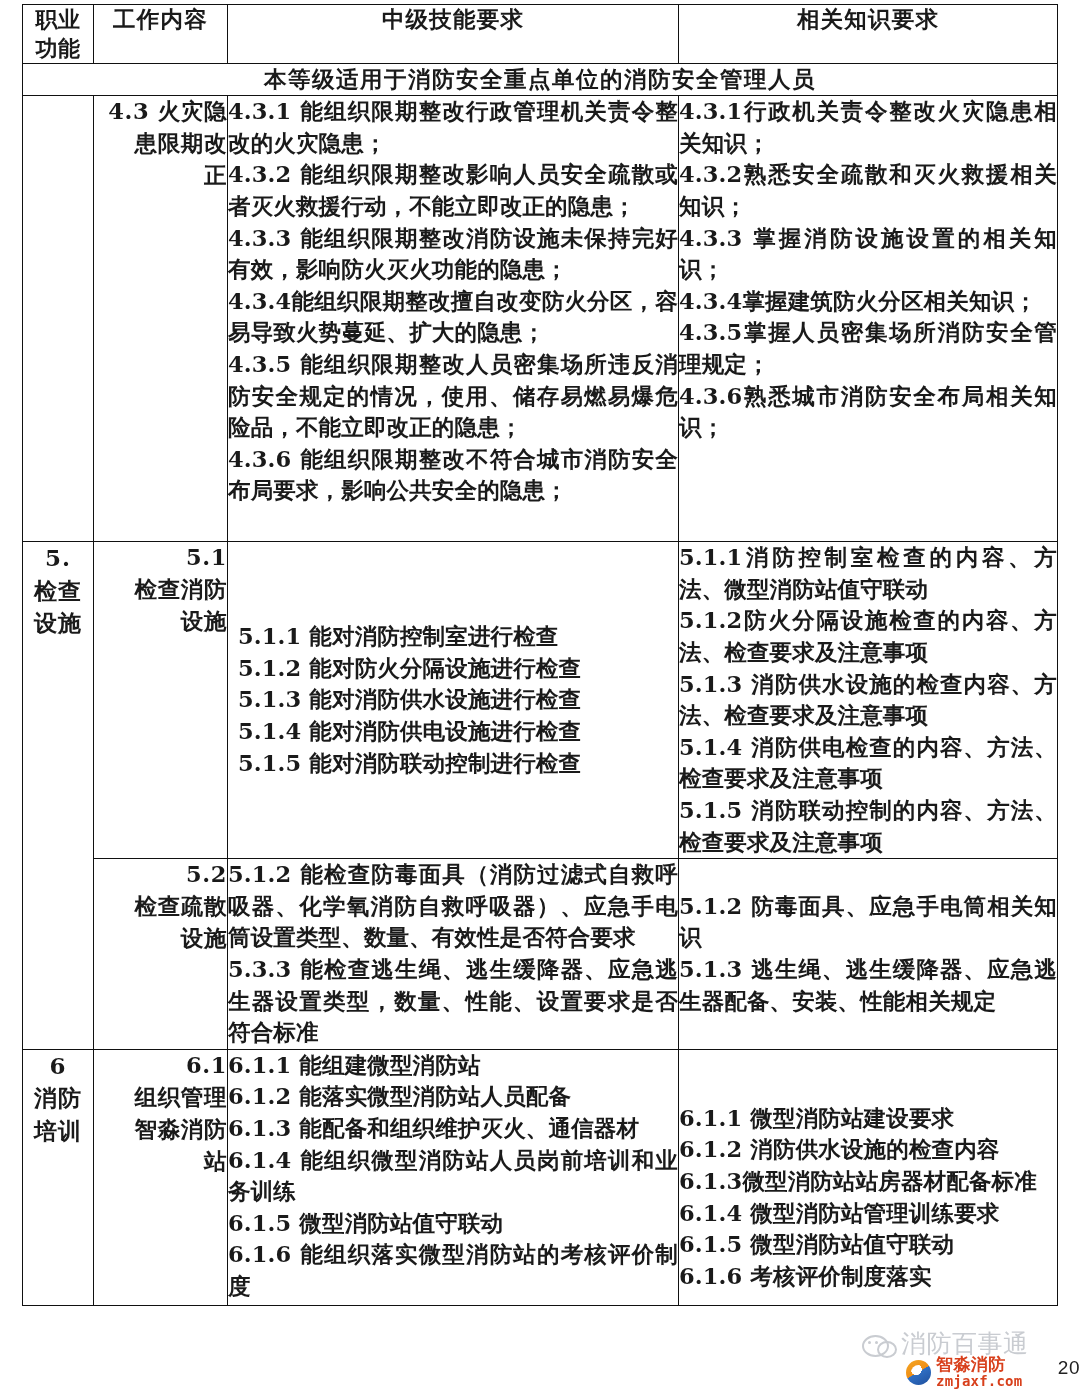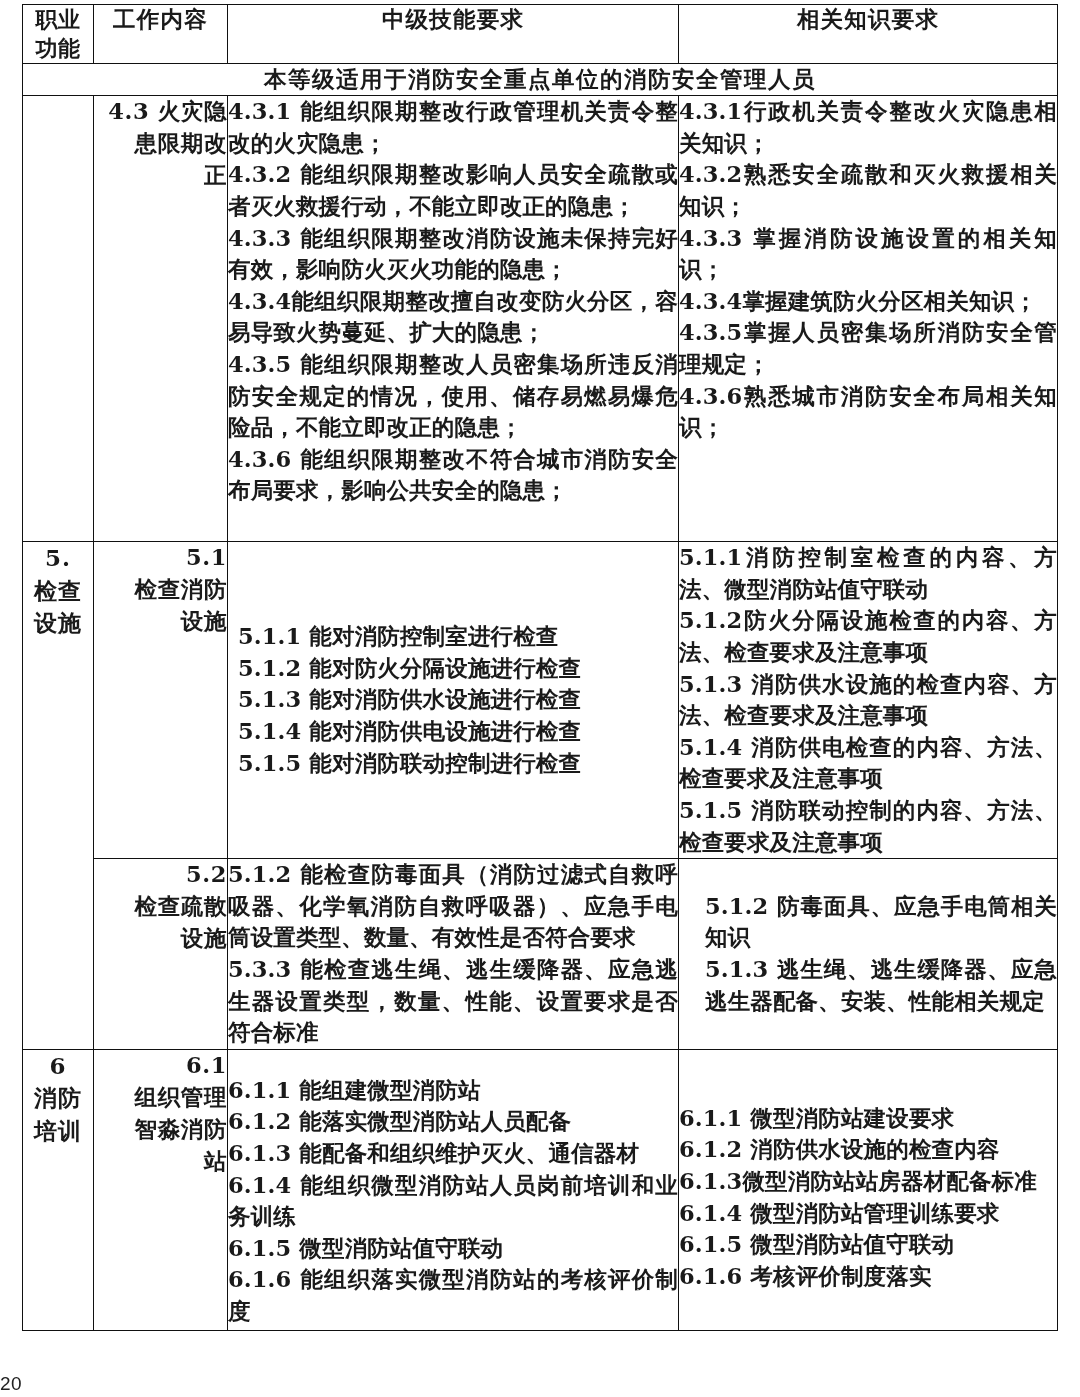--- a/index.html
+++ b/index.html
@@ -112,26 +112,25 @@
   
   .vstack .ln { display: block; }
 
   .pad-h1 { height: 445px; }
 
   .page-number {
     position: absolute;
     left: 0;
     top: 1357px;
     width: 1080px;
-    text-align: left;
+    text-align: right;
     font-size: 19px;
     font-family: "Liberation Sans", sans-serif;
     color: #222;
     letter-spacing: 0.5px;
-    margin-top: 16px;
   }
 
   
   .watermark {
     position: absolute;
     left: 862px;
     top: 1331px;
     width: 210px;
     height: 62px;
   }
@@ -310,39 +309,39 @@
       <tr>
         <td class="task-cell vstack">
           <span class="ln">5.2</span>
           <span class="ln">检查疏散</span>
           <span class="ln">设施</span>
         </td>
         <td class="body-cell" style="height:150px;margin-left:32px;">
           <span class="ln">5.1.2 能检查防毒面具（消防过滤式自救呼吸器、化学氧消防自救呼吸器）、应急手电筒设置类型、数量、有效性是否符合要求</span>
           <span class="ln">5.3.3 能检查逃生绳、逃生缓降器、应急逃生器设置类型，数量、性能、设置要求是否符合标准</span>
         </td>
-        <td class="body-cell" style="vertical-align:middle;padding-left:26px;">
+        <td class="body-cell" style="vertical-align:middle;">
           <span class="ln">5.1.2 防毒面具、应急手电筒相关知识</span>
           <span class="ln">5.1.3 逃生绳、逃生缓降器、应急逃生器配备、安装、性能相关规定</span>
         </td>
       </tr>
 
       <tr>
         <td class="func-cell vstack">
           <span class="ln">6</span>
           <span class="ln">消防</span>
           <span class="ln">培训</span>
         </td>
         <td class="task-cell vstack">
           <span class="ln">6.1</span>
           <span class="ln">组织管理</span>
           <span class="ln">智淼消防</span>
           <span class="ln">站</span>
         </td>
-        <td class="body-cell" style="height:255px;padding-top:25px;">
+        <td class="body-cell" style="height:255px;">
           <span class="ln">6.1.1 能组建微型消防站</span>
           <span class="ln">6.1.2 能落实微型消防站人员配备</span>
           <span class="ln">6.1.3 能配备和组织维护灭火、通信器材</span>
           <span class="ln">6.1.4 能组织微型消防站人员岗前培训和业务训练</span>
           <span class="ln">6.1.5 微型消防站值守联动</span>
           <span class="ln">6.1.6 能组织落实微型消防站的考核评价制度</span>
         </td>
         <td class="body-cell" style="padding-top:53px;">
           <span class="ln">6.1.1 微型消防站建设要求</span>
           <span class="ln">6.1.2 消防供水设施的检查内容</span>
@@ -351,14 +350,32 @@
           <span class="ln">6.1.5 微型消防站值守联动</span>
           <span class="ln">6.1.6 考核评价制度落实</span>
         </td>
       </tr>
 
     </tbody>
   </table>
 
   <div class="page-number">20</div>
 
+  <div class="watermark">
+    <div class="wm-top">
+      <div class="wm-bubble">
+        <span class="b1"></span>
+        <span class="b2"></span>
+        <span class="d1"></span>
+        <span class="d2"></span>
+      </div>
+      <span class="wm-text">消防百事通</span>
+    </div>
+    <div class="wm-bottom">
+      <span class="wm-logo"></span>
+      <span class="wm-brand">
+        <span class="wm-brand-cn">智淼消防</span>
+        <span class="wm-brand-url">zmjaxf.com</span>
+      </span>
+    </div>
+  </div>
 
 </div>
 
 </body></html>

